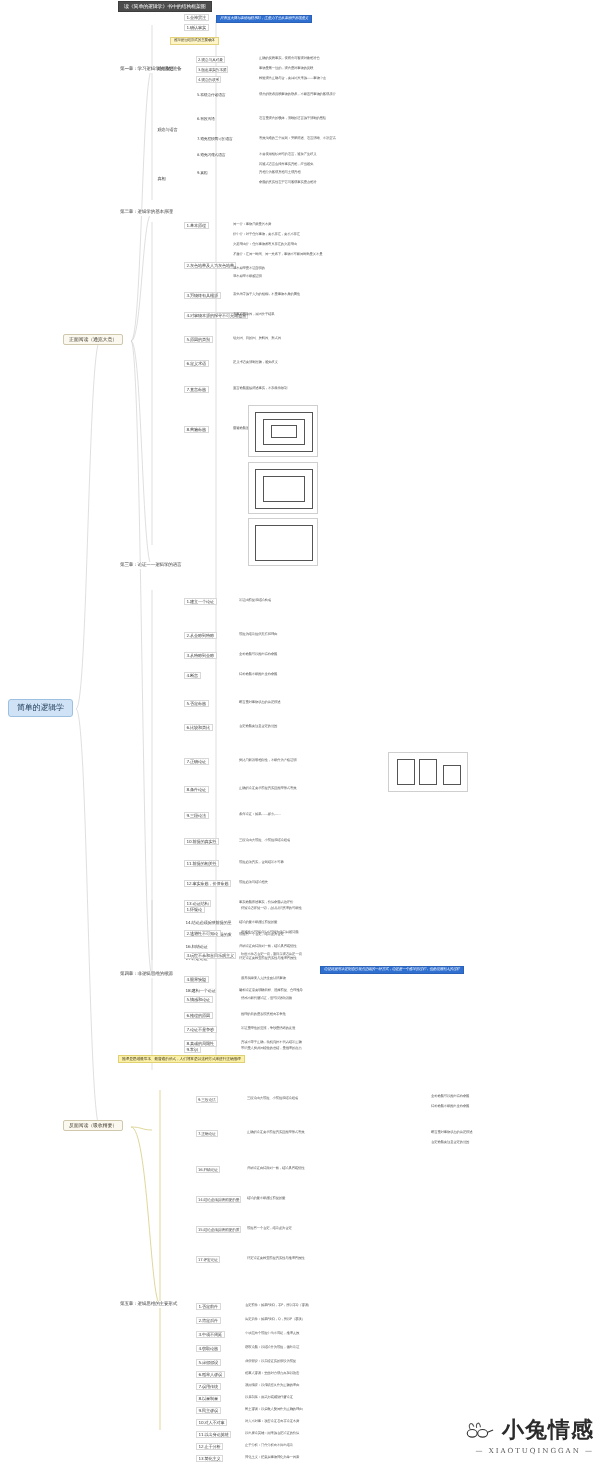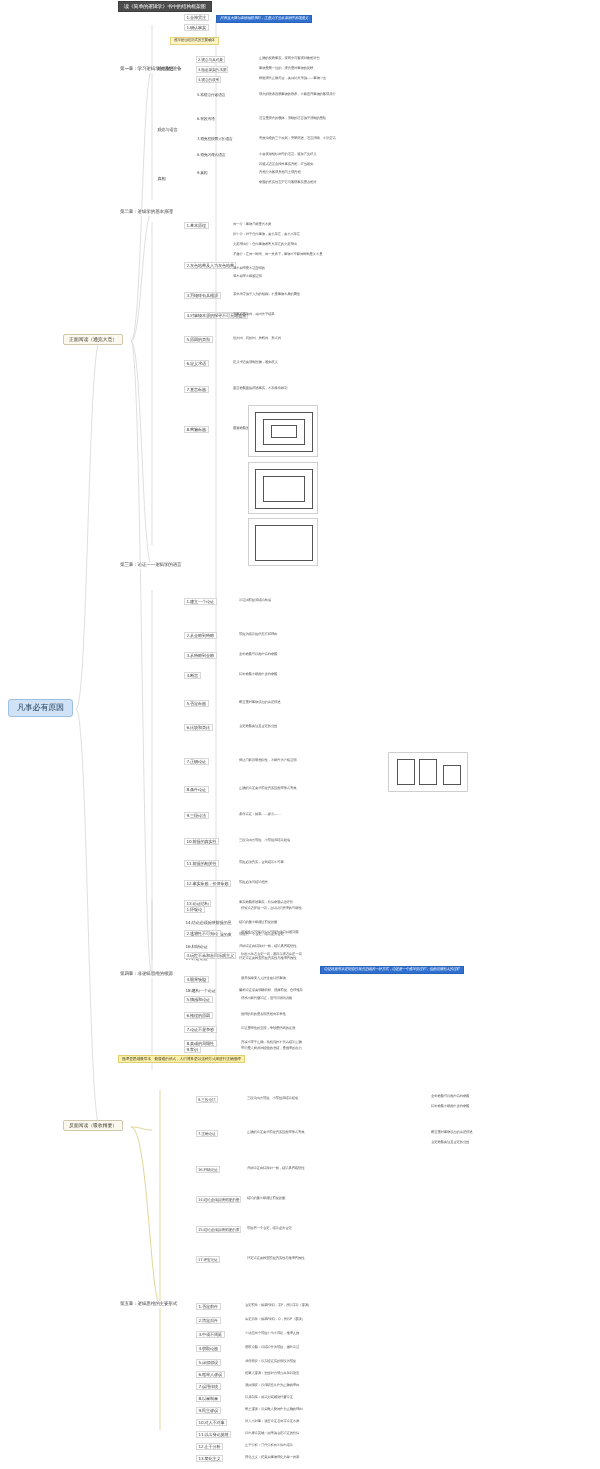--- a/index.html
+++ b/index.html
@@ -85,21 +85,21 @@
       <path d="M152 222 L152 545"></path>
       <path d="M152 590 L152 960"></path>
       <path d="M152 900 L152 1070"></path>
       <path d="M160 1090 L160 1430" stroke="#e0d79a" stroke-width="1"></path>
       <path d="M216 20 L216 1060"></path>
     </g>
   </svg>
 
   <div class="node dark" style="left:118px;top:1px;">读《简单的逻辑学》书中的结构框架图</div>
 
-  <div class="node root" style="left:8px;top:699px;">凡事必有原因</div>
+  <div class="node root" style="left:8px;top:699px;">简单的逻辑学</div>
 
   <div class="node b1" style="left:63px;top:334px;">正面阅读（通览大意）</div>
   <div class="node b1" style="left:63px;top:1120px;">反面阅读（吸收精要）</div>
 
   <div class="node b2" style="left:118px;top:66px;">第一章：学习逻辑学的思想准备</div>
   <div class="node b2" style="left:118px;top:209px;">第二章：逻辑学的基本原理</div>
   <div class="node b2" style="left:118px;top:562px;">第三章：论证——逻辑学的语言</div>
   <div class="node b2" style="left:118px;top:971px;">第四章：非逻辑思维的根源</div>
   <div class="node b2" style="left:118px;top:1301px;">第五章：逻辑思维的主要形式</div>
 
@@ -271,14 +271,28 @@
   <div class="node b5" style="left:244px;top:1359px;">虚假假设：以未经证实的假设为前提</div>
   <div class="node b5" style="left:244px;top:1371px;">稻草人谬误：歪曲对方观点再加以攻击</div>
   <div class="node b5" style="left:244px;top:1383px;">误用传统：以传统悠久作为正确的理由</div>
   <div class="node b5" style="left:244px;top:1395px;">以暴制暴：用武力或威胁代替论证</div>
   <div class="node b5" style="left:244px;top:1407px;">民主谬误：以多数人赞同作为正确的理由</div>
   <div class="node b5" style="left:244px;top:1419px;">对人不对事：攻击论证者而非论证本身</div>
   <div class="node b5" style="left:244px;top:1431px;">以出身论英雄：用来源否定论证的价值</div>
   <div class="node b5" style="left:244px;top:1443px;">止于分析：只作分析而不得出结论</div>
   <div class="node b5" style="left:244px;top:1455px;">简化主义：把复杂事物简化为单一因素</div>
 
+  <div id="watermark">
+    <div id="wm-row">
+      <svg id="wm-face" viewBox="0 0 60 40">
+        <path d="M10 18 C6 8, 14 4, 17 14" fill="none" stroke="#555" stroke-width="2"></path>
+        <path d="M22 16 C20 6, 28 4, 29 15" fill="none" stroke="#555" stroke-width="2"></path>
+        <ellipse cx="14" cy="26" rx="9" ry="7" fill="none" stroke="#333" stroke-width="2"></ellipse>
+        <ellipse cx="33" cy="26" rx="9" ry="7" fill="none" stroke="#333" stroke-width="2"></ellipse>
+        <line x1="23" y1="25" x2="24" y2="25" stroke="#333" stroke-width="2"></line>
+        <line x1="42" y1="24" x2="52" y2="20" stroke="#333" stroke-width="2"></line>
+      </svg>
+      <span id="wm-text">小兔情感</span>
+    </div>
+    <div id="wm-sub">— XIAOTUQINGGAN —</div>
+  </div>
 
 </div>
 
 </body></html>

